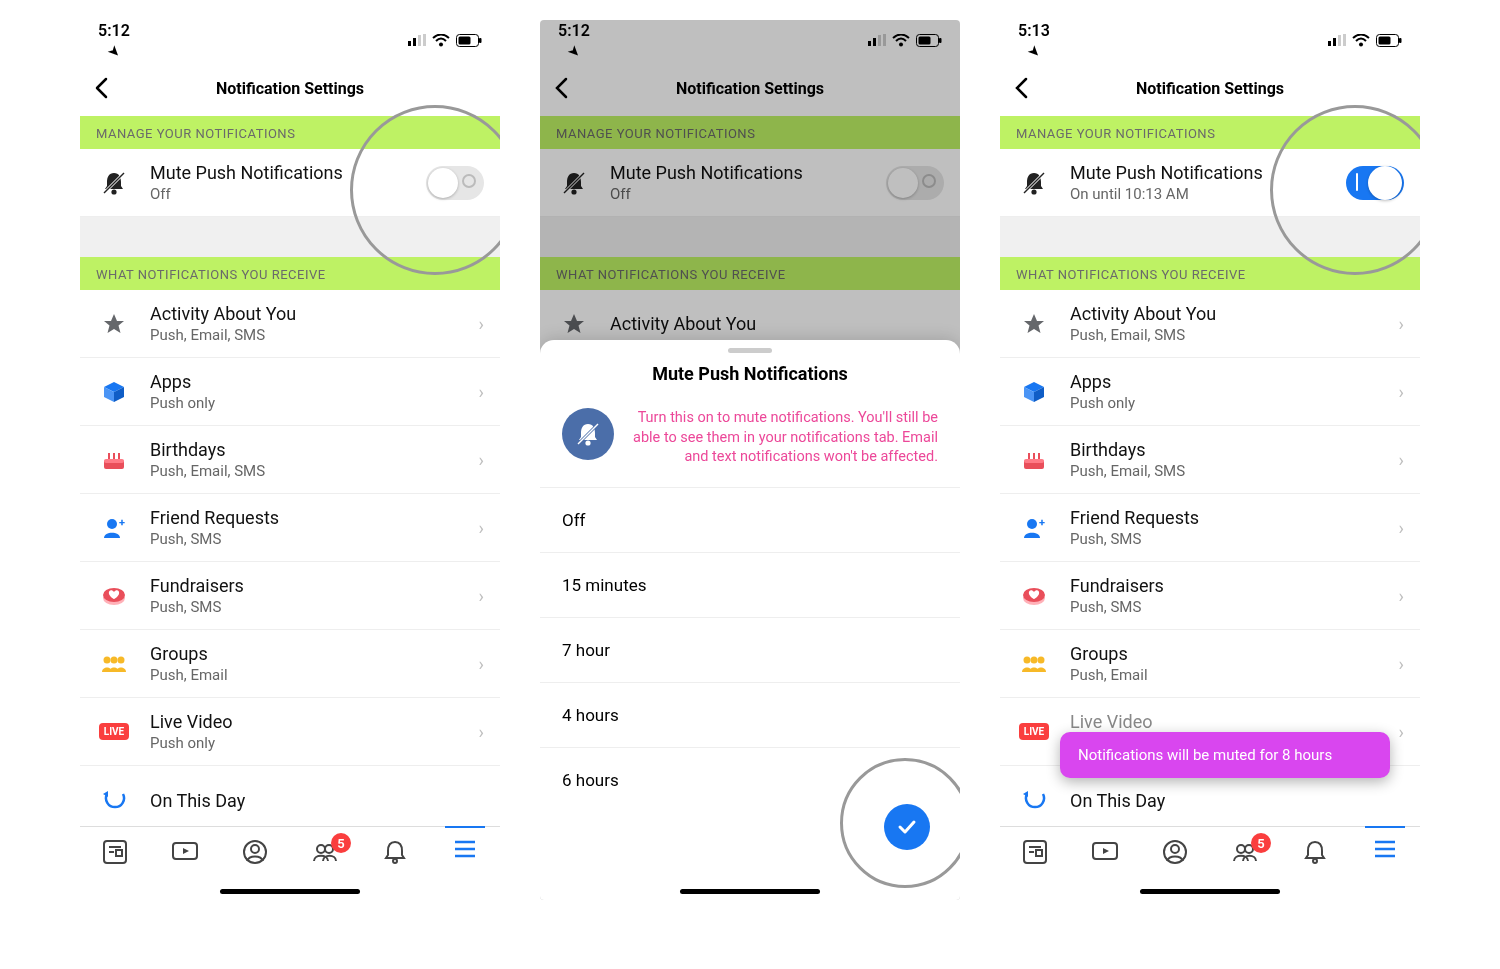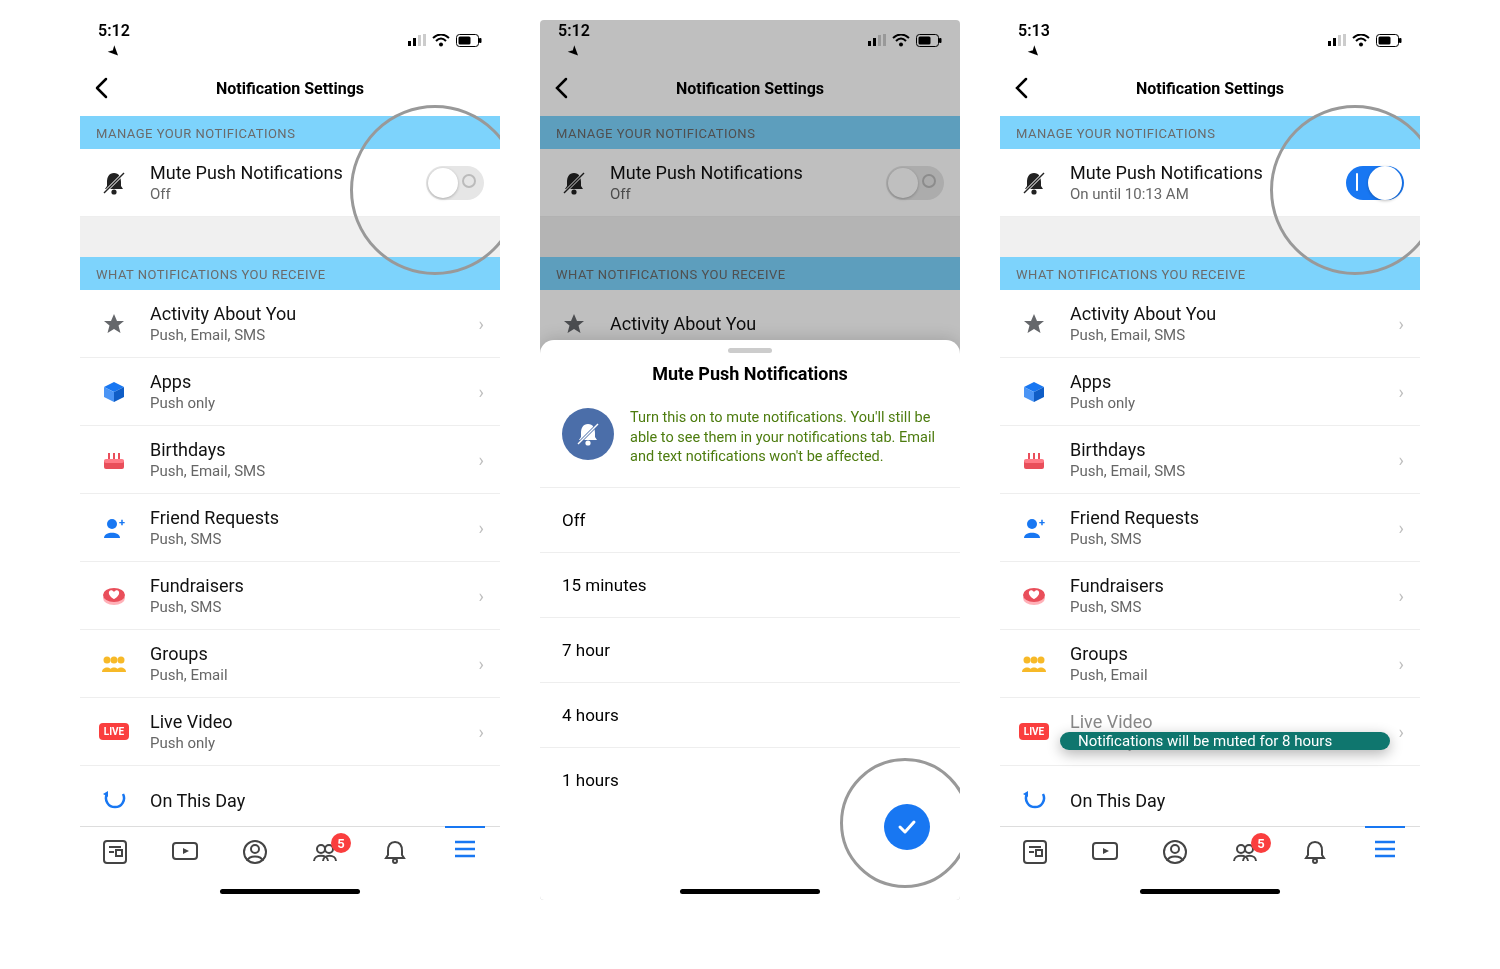--- a/index.html
+++ b/index.html
@@ -6,21 +6,21 @@
   body { background: #fff; font-family: -apple-system, BlinkMacSystemFont, "Segoe UI", Roboto, Helvetica, Arial, sans-serif; display:flex; justify-content:center; padding:20px; }
   .stage { display:flex; gap:40px; }
   .phone { width:420px; height:880px; background:#fff; position:relative; overflow:hidden; border-radius:4px; }
   .status-bar { height:40px; display:flex; align-items:center; justify-content:space-between; padding:0 18px; font-size:16px; font-weight:600; }
   .status-left { display:flex; align-items:center; gap:4px;flex-direction:column; }
   .status-right { display:flex; align-items:center; gap:6px; }
   .nav-arrow { transform:rotate(45deg); display:inline-block; margin-left:2px; font-size:13px;}
   .header { height:56px; display:flex; align-items:center; position:relative; }
   .back { position:absolute; left:14px; font-size:26px; font-weight:300; }
   .header-title { width:100%; text-align:center; font-size:16px; font-weight:700; }
-  .section-label { background:#7dd3fc; color:#6a6a6a; font-size:13px; letter-spacing:.5px; padding:10px 16px 8px; }
+  .section-label { background:#bef264; color:#6a6a6a; font-size:13px; letter-spacing:.5px; padding:10px 16px 8px; }
   .row { display:flex; align-items:center; padding:12px 16px; background:#fff; border-bottom:1px solid #eee; position:relative; min-height:68px; }
   .row-icon { width:36px; display:flex; justify-content:center; margin-right:18px; font-size:22px;}
   .row-text { flex:1; }
   .row-title { font-size:18px; color:#111; }
   .row-sub { font-size:15px; color:#666; margin-top:2px; }
   .chevron { color:#c0c0c0; font-size:18px; }
   .gap { height:40px; background:#f0f0f0; }
   .toggle { width:58px; height:34px; border-radius:17px; background:#e6e6e6; position:relative; }
   .toggle .knob { width:30px; height:30px; border-radius:50%; background:#fff; position:absolute; top:2px; left:2px; box-shadow:0 1px 3px rgba(0,0,0,.25); }
   .toggle .ring { width:14px; height:14px; border:2px solid #bbb; border-radius:50%; position:absolute; right:8px; top:8px; }
@@ -32,24 +32,24 @@
   .tab.active { color:#1877f2; border-top:2px solid #1877f2; margin-top:-13px; padding-top:11px; }
   .badge { position:absolute; top:-6px; right:-6px; background:#fa3e3e; color:#fff; border-radius:50%; width:20px; height:20px; font-size:13px; display:flex; align-items:center; justify-content:center; font-weight:600; }
   .home-indicator { position:absolute; bottom:6px; left:50%; transform:translateX(-50%); width:140px; height:5px; background:#000; border-radius:3px; }
   .circle-highlight { position:absolute; border:3px solid #999; border-radius:50%; pointer-events:none; }
   .scrim { position:absolute; inset:0; background:rgba(0,0,0,.25); }
   .sheet { position:absolute; left:0; right:0; bottom:0; top:320px; background:#fff; border-radius:14px 14px 0 0; overflow:hidden; box-shadow:0 -2px 16px rgba(0,0,0,.15); }
   .sheet-handle { width:44px; height:5px; background:#ccc; border-radius:3px; margin:8px auto 4px; }
   .sheet-title { text-align:center; font-weight:700; font-size:18px; padding:6px 0 14px; }
   .sheet-info { display:flex; gap:16px; padding:10px 22px 20px; align-items:flex-start; border-bottom:1px solid #eee; }
   .sheet-info-icon { width:52px; height:52px; border-radius:50%; background:#4b6ea9; display:flex; align-items:center; justify-content:center; color:#fff; flex:none; }
-  .sheet-info-text { font-size:14.5px; color:#4d7c0f; line-height:1.35; }
+  .sheet-info-text { font-size:14.5px; color:#ec4899; line-height:1.35;text-align:right; }
   .sheet-option { padding:22px 22px; font-size:17px; border-bottom:1px solid #eee; }
   .check-circle { width:46px; height:46px; border-radius:50%; background:#1877f2; display:flex; align-items:center; justify-content:center; color:#fff; position:absolute; bottom:50px; right:30px; }
-  .toast { position:absolute; left:60px; right:30px; background:#0f766e; color:#fff; padding:0 18px; border-radius:10px; font-size:15px; box-shadow:0 4px 14px rgba(0,0,0,.3); }
+  .toast { position:absolute; left:60px; right:30px; background:#d946ef; color:#fff; padding:14px 18px; border-radius:10px; font-size:15px; box-shadow:0 4px 14px rgba(0,0,0,.3); }
   
   svg { display:block; }
 </style>
 </head>
 <body>
 
 <div class="stage">
 
   <div class="phone">
     <div class="status-bar">
@@ -348,21 +348,21 @@
               <line x1="4" y1="24" x2="24" y2="4" stroke="#4b6ea9" stroke-width="3"></line>
               <line x1="4" y1="24" x2="24" y2="4" stroke="#fff" stroke-width="1.5"></line>
             </svg>
           </div>
         <div class="sheet-info-text">Turn this on to mute notifications. You'll still be able to see them in your notifications tab. Email and text notifications won't be affected.</div>
       </div>
       <div class="sheet-option">Off</div>
       <div class="sheet-option">15 minutes</div>
       <div class="sheet-option">7 hour</div>
       <div class="sheet-option">4 hours</div>
-      <div class="sheet-option" style="border-bottom:none;">1 hours</div>
+      <div class="sheet-option" style="border-bottom:none;">6 hours</div>
     </div>
     <div class="check-circle">
         <svg width="24" height="24">
           <path d="M5 12 L10 17 L19 7" stroke="#fff" stroke-width="3" fill="none" stroke-linecap="round" stroke-linejoin="round"></path>
         </svg>
       </div>
     <div class="home-indicator"></div>
     <div class="circle-highlight" style="width:130px;height:130px;bottom:12px;right:-10px;"></div>
   </div>
 

